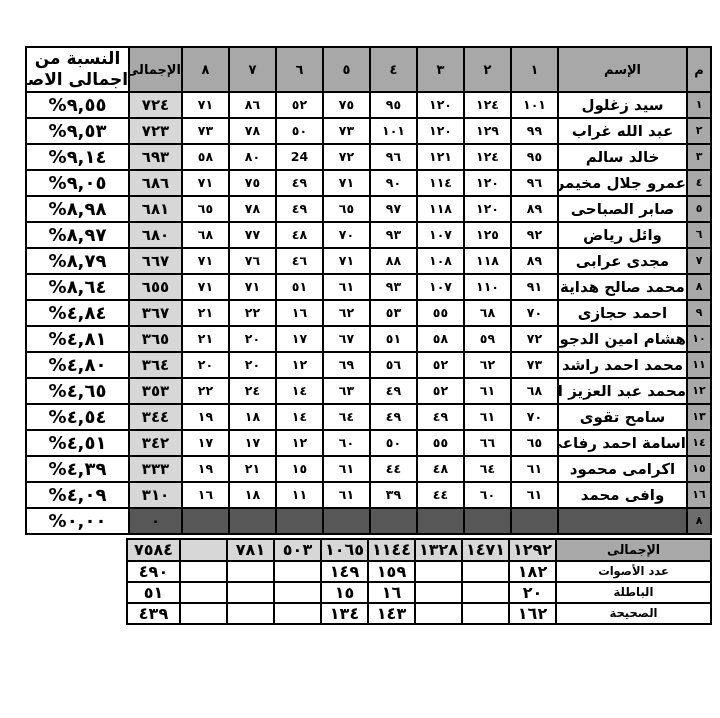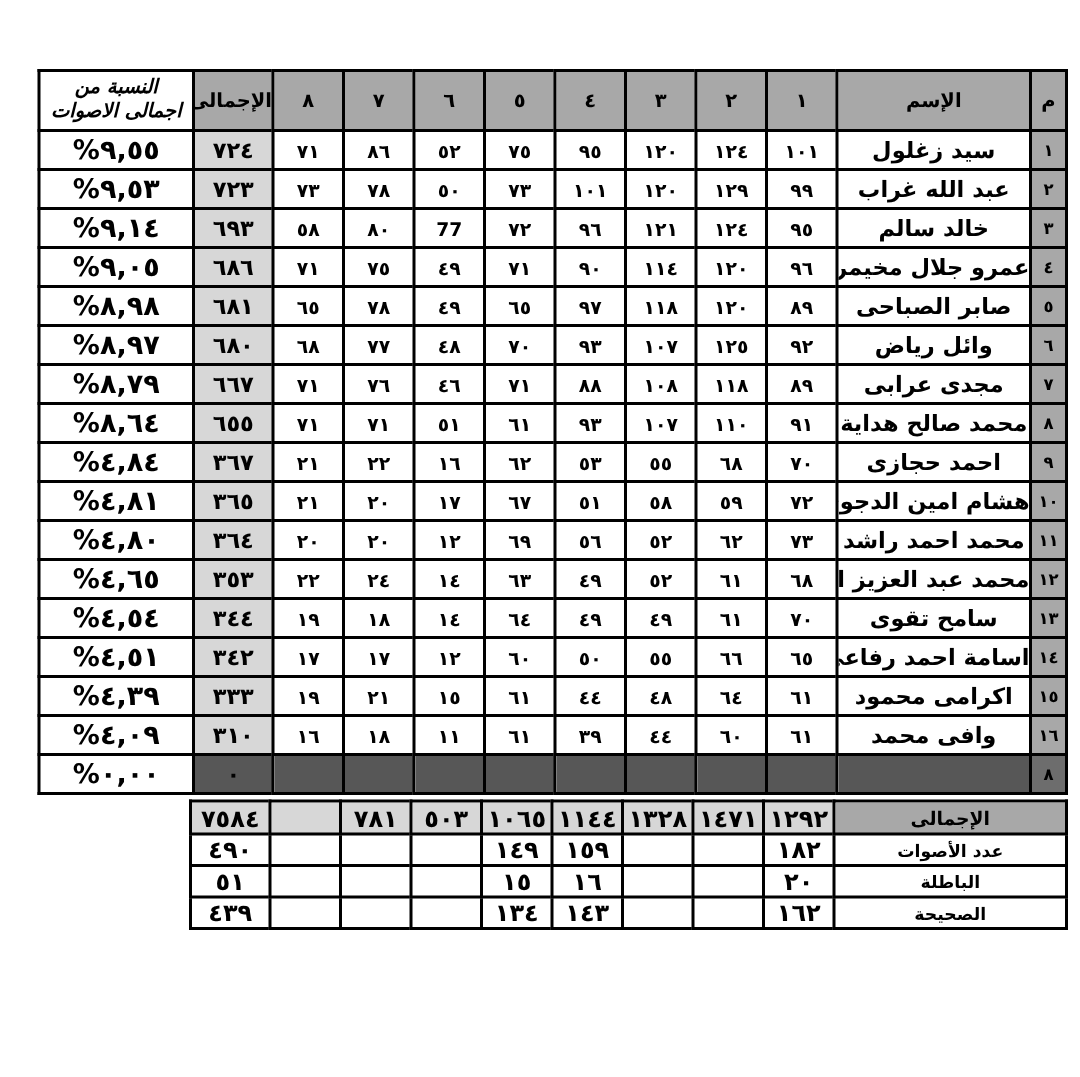--- a/index.html
+++ b/index.html
@@ -9,21 +9,21 @@
   }
   .wrap{direction:rtl;width:690px;margin:46px 8px 0 auto;}
   table{border-collapse:collapse;table-layout:fixed;font-weight:bold;color:#000;}
   td,th{border:2px solid #000;padding:0;text-align:center;vertical-align:middle;
         overflow:hidden;white-space:nowrap;}
   
   .main{width:686px;}
   .main thead tr{height:40px;}
   .main tbody tr{height:26px;}
   th{background:#a8a8a8;font-size:13px;}
-  th.pct-h{background:#ffffff;font-size:13px;line-height:1.25;font-style:italic;}
+  th.pct-h{background:#ffffff;font-size:17px;line-height:1.25;}
   td.idx{background:#a8a8a8;font-size:11px;}
   td.name{font-size:15px;background:#fff;}
   td.vote{font-size:12.5px;background:#fff;direction:ltr;}
   td.total{font-size:15px;background:#d7d7d7;direction:ltr;}
   td.pct{font-size:18px;background:#fff;direction:ltr;}
   tr.dark td{background:#575757;text-align:center;}
   tr.dark td.idx{background:#6d6d6d;}
   tr.dark td.pct{background:#ffffff;}
   tr.dark td.total{background:#575757;color:#000;}
   
@@ -104,21 +104,21 @@
           <td class="pct">%٩,٥٣</td>
         </tr>
         <tr>
           <td class="idx">٣</td>
           <td class="name">خالد سالم</td>
           <td class="vote">٩٥</td>
           <td class="vote">١٢٤</td>
           <td class="vote">١٢١</td>
           <td class="vote">٩٦</td>
           <td class="vote">٧٢</td>
-          <td class="vote">77</td>
+          <td class="vote">24</td>
           <td class="vote">٨٠</td>
           <td class="vote">٥٨</td>
           <td class="total">٦٩٣</td>
           <td class="pct">%٩,١٤</td>
         </tr>
         <tr>
           <td class="idx">٤</td>
           <td class="name">عمرو جلال مخيمر</td>
           <td class="vote">٩٦</td>
           <td class="vote">١٢٠</td>

